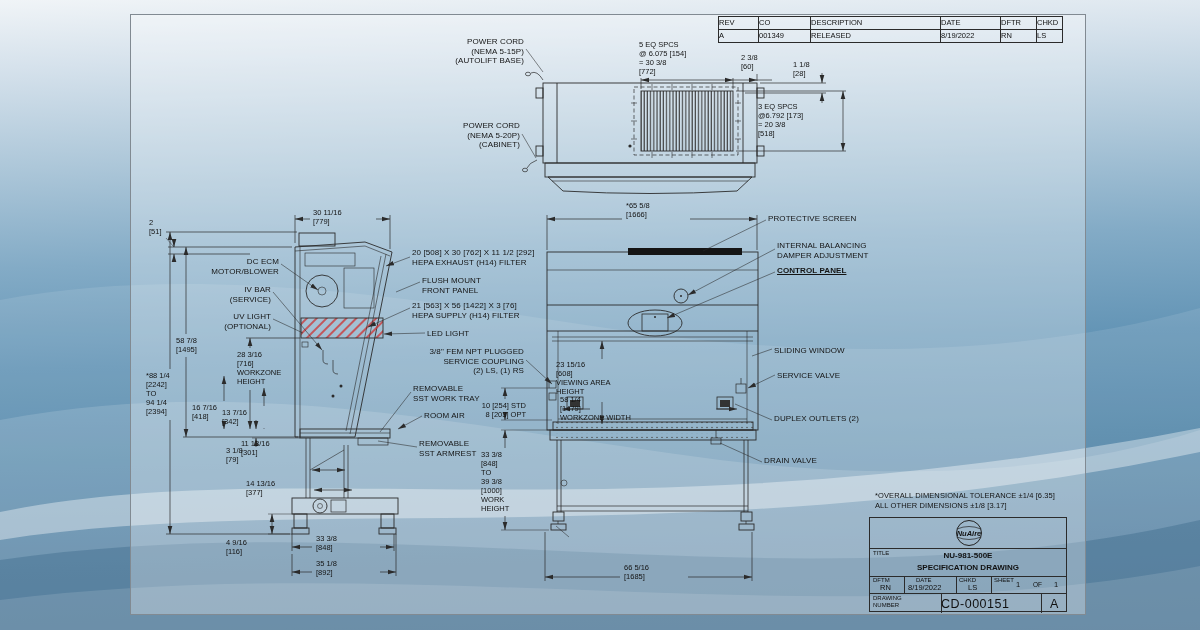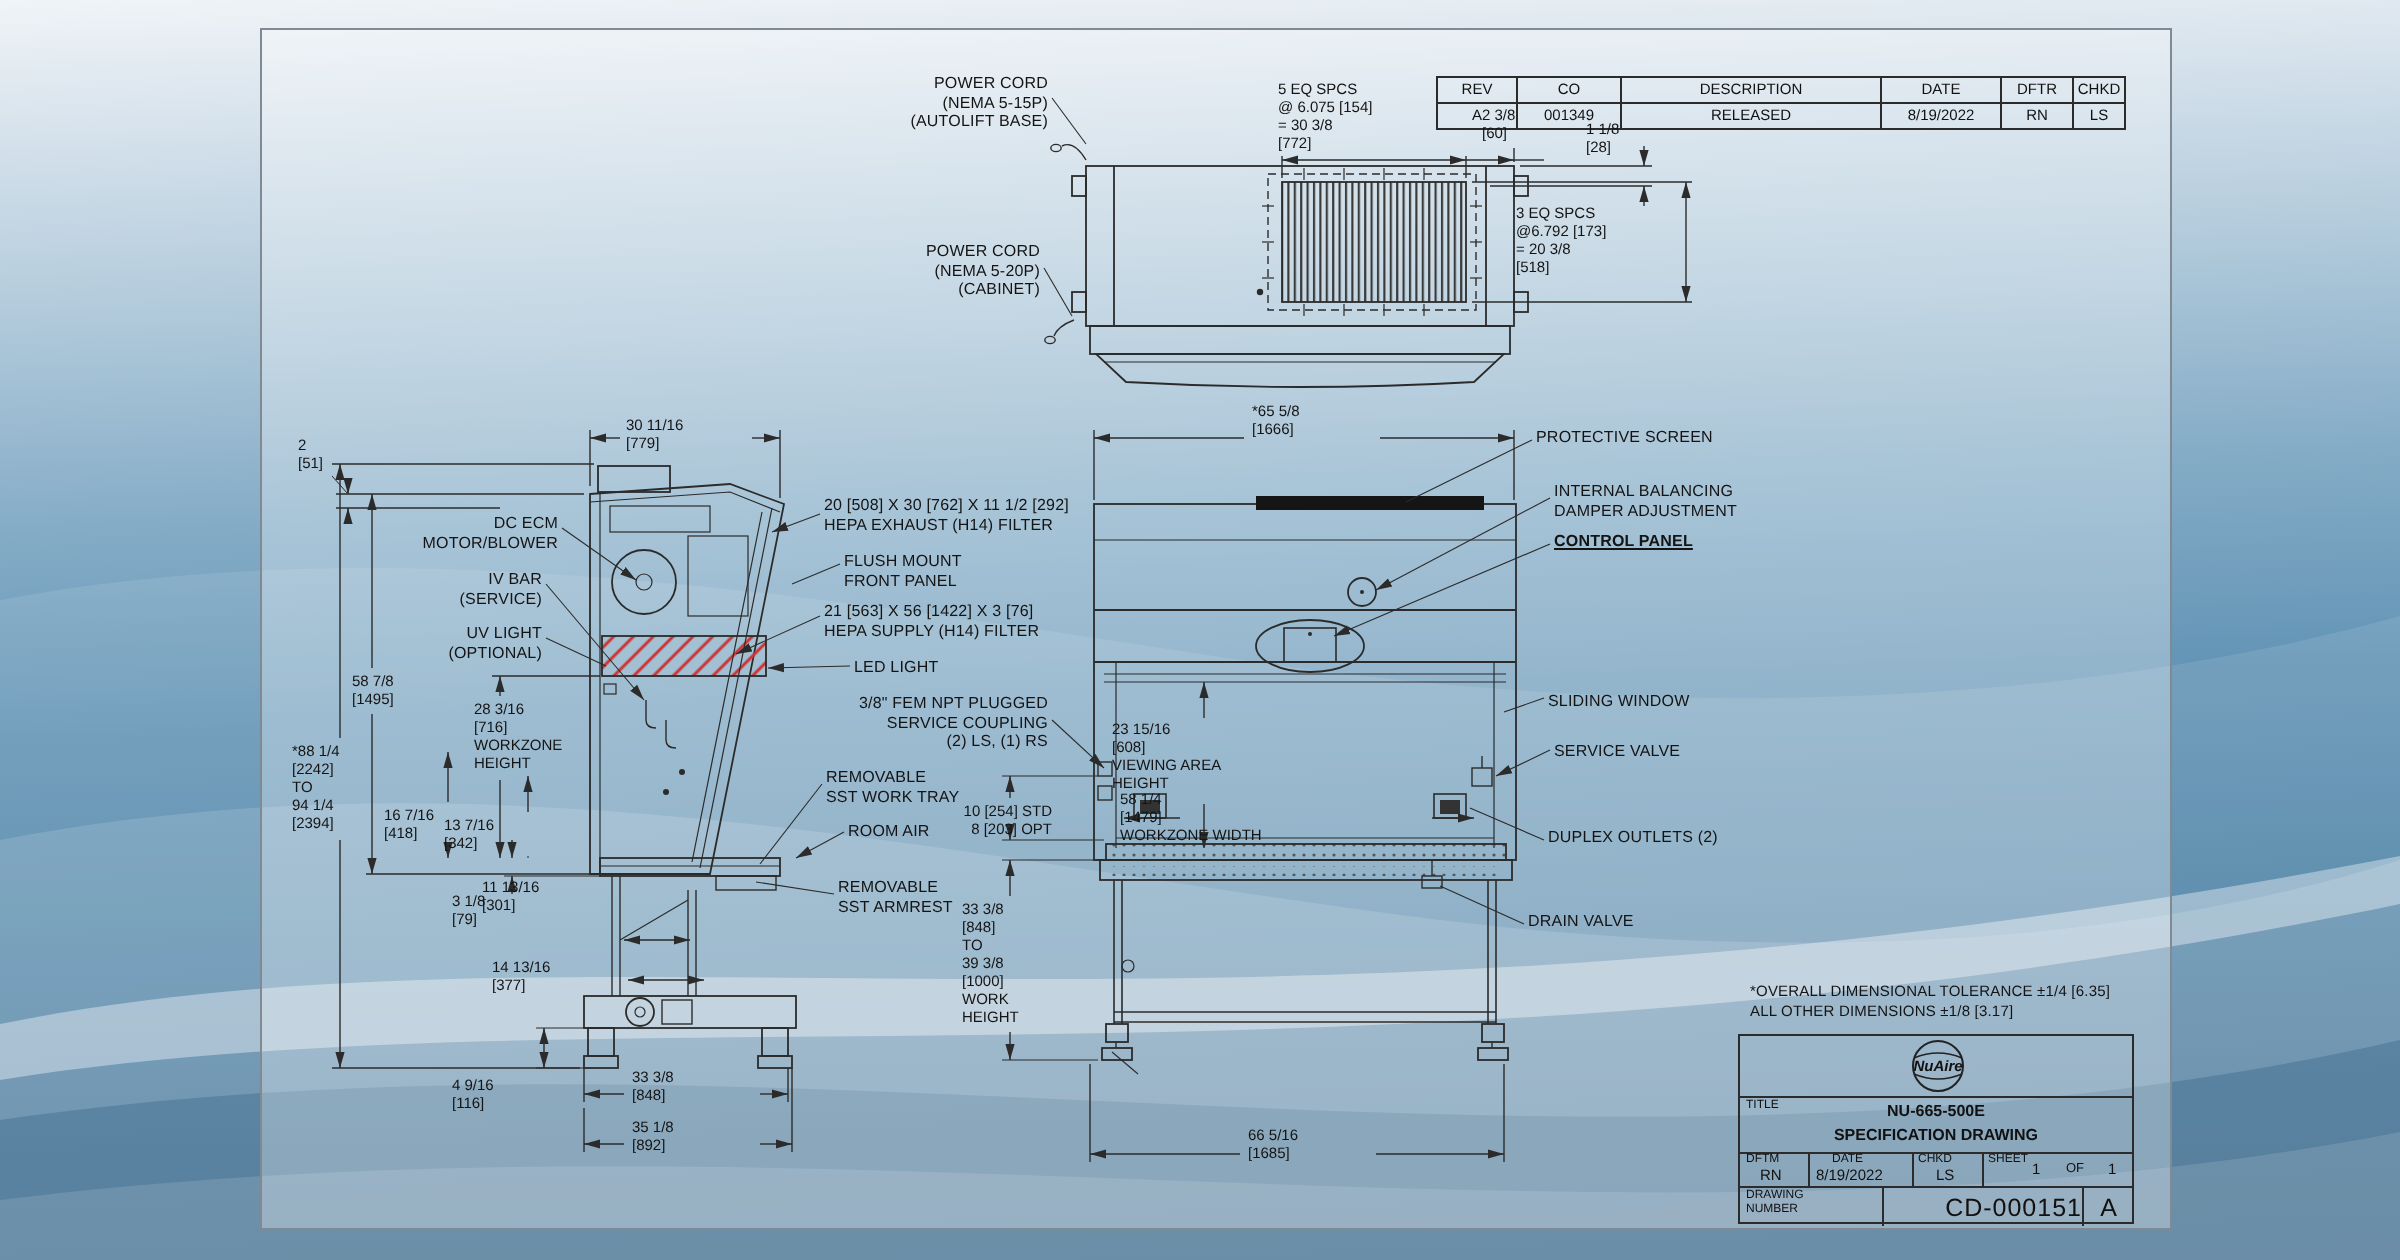--- a/index.html
+++ b/index.html
@@ -12,21 +12,21 @@
     border:1px solid #818a92;background:rgba(255,255,255,0.30);}
   .lb,.dm{position:absolute;white-space:pre-line;color:#141414;}
   .lb{font-size:8px;line-height:9.5px;letter-spacing:0.1px;}
   .dm{font-size:7.5px;line-height:9px;text-align:left;}
   .rt{text-align:right;}
   .bold-ul{font-weight:bold;text-decoration:underline;}
   
   .rev{position:absolute;left:718px;top:16px;display:grid;
     grid-template-columns:40px 52px 130px 60px 36px 26px;
     border-top:1px solid #2b2b2b;border-left:1px solid #2b2b2b;
-    font-size:7.5px;text-align:center;margin-top:22px;}
+    font-size:7.5px;text-align:left;}
   .rev > div{border-right:1px solid #2b2b2b;border-bottom:1px solid #2b2b2b;
     height:13px;line-height:12px;overflow:hidden;}
   
   .tb{position:absolute;left:869px;top:517px;width:198px;height:95px;border:1.2px solid #2b2b2b;}
   .tb .hline{position:absolute;left:0;width:100%;height:0;border-top:1px solid #2b2b2b;}
   .tb .vline{position:absolute;top:0;width:0;border-left:1px solid #2b2b2b;}
   .tb .cell-label{position:absolute;font-size:6px;line-height:6.5px;white-space:pre-line;}
   .tb .cell-val{position:absolute;font-size:7.5px;}
   .tb .big{font-size:12.5px;letter-spacing:0.5px;}
   .tb .ttl{font-size:8px;font-weight:600;text-align:center;width:100%;}
@@ -410,33 +410,33 @@
     <div class="vline" style="left:171px;top:75px;height:20px"></div>
 
     <svg width="40" height="28" viewBox="0 0 40 28" style="position:absolute;left:79px;top:1px">
       <circle cx="20" cy="14" r="12.5" fill="none" stroke="#222" stroke-width="1"></circle>
       <path d="M8,10 Q20,5 32,10" fill="none" stroke="#222" stroke-width="0.7"></path>
       <path d="M8,18 Q20,23 32,18" fill="none" stroke="#222" stroke-width="0.7"></path>
       <text x="20" y="16.5" text-anchor="middle" font-size="7.5" font-weight="bold" font-style="italic" font-family="Liberation Sans, sans-serif" fill="#111">NuAire</text>
     </svg>
 
     <div class="cell-label" style="left:3px;top:32px">TITLE</div>
-    <div class="cell-val ttl" style="left:0;top:33px">NU-665-500E</div>
+    <div class="cell-val ttl" style="left:0;top:33px">NU-981-500E</div>
     <div class="cell-val ttl" style="left:0;top:45px">SPECIFICATION DRAWING</div>
 
     <div class="cell-label" style="left:3px;top:59px">DFTM</div>
     <div class="cell-val" style="left:10px;top:65px">RN</div>
     <div class="cell-label" style="left:46px;top:59px">DATE</div>
     <div class="cell-val" style="left:38px;top:65px">8/19/2022</div>
     <div class="cell-label" style="left:89px;top:59px">CHKD</div>
     <div class="cell-val" style="left:98px;top:65px">LS</div>
     <div class="cell-label" style="left:124px;top:59px">SHEET</div>
     <div class="cell-val" style="left:146px;top:62px">1</div>
     <div class="cell-val" style="left:163px;top:63px;font-size:6.5px">OF</div>
     <div class="cell-val" style="left:184px;top:62px">1</div>
 
     <div class="cell-label" style="left:3px;top:77px">DRAWING
 NUMBER</div>
-    <div class="cell-val big" style="left:71px;top:79px;width:100px;text-align:right">CD-000151</div>
+    <div class="cell-val big" style="left:71px;top:79px;width:100px;text-align:left">CD-000151</div>
     <div class="cell-val big" style="left:171px;top:79px;width:27px;text-align:center">A</div>
   </div>
 
 </div>
 
 </body></html>

